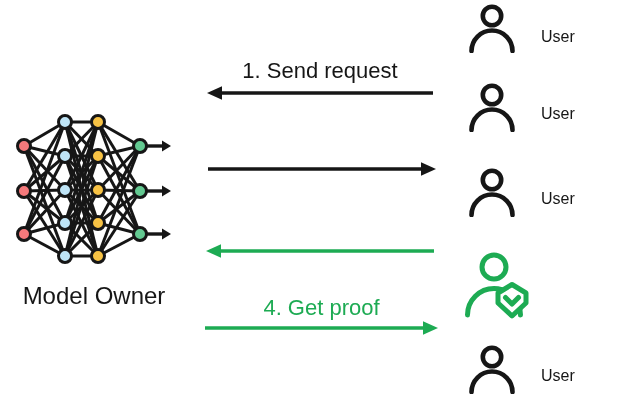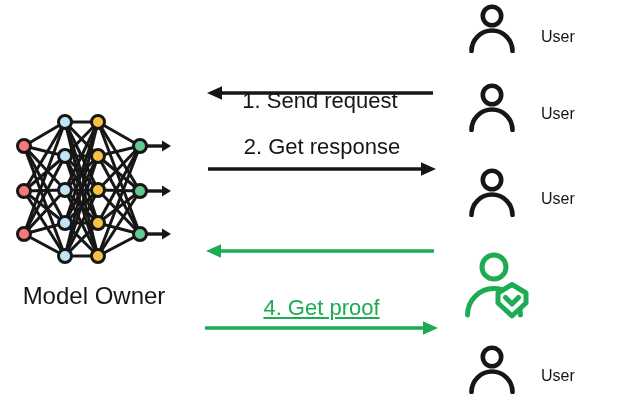--- a/index.html
+++ b/index.html
@@ -115,38 +115,37 @@
       <circle cx="86" cy="52" r="6.5" fill="#F7C244" stroke="#161616" stroke-width="3"></circle>
       <circle cx="86" cy="86" r="6.5" fill="#F7C244" stroke="#161616" stroke-width="3"></circle>
       <circle cx="86" cy="119" r="6.5" fill="#F7C244" stroke="#161616" stroke-width="3"></circle>
       <circle cx="86" cy="152" r="6.5" fill="#F7C244" stroke="#161616" stroke-width="3"></circle>
       <circle cx="128" cy="42" r="6.5" fill="#63C991" stroke="#161616" stroke-width="3"></circle>
       <circle cx="128" cy="87" r="6.5" fill="#63C991" stroke="#161616" stroke-width="3"></circle>
       <circle cx="128" cy="130" r="6.5" fill="#63C991" stroke="#161616" stroke-width="3"></circle>
     </svg>
   <div class="owner-label">Model Owner</div>
 
-  <div class="msg-label" style="left:206px; top:57px; width:228px;margin-top:30px;">1. Send request</div>
+  <div class="msg-label" style="left:206px; top:57px; width:228px;">1. Send request</div>
   <svg class="arrow" style="left:206px; top:85px;" width="228" height="16" viewBox="0 0 228 16">
     <line x1="14" y1="8" x2="227" y2="8" stroke="#161616" stroke-width="3.4"></line>
     <polygon points="1,8 16,1.3 16,14.7" fill="#161616"></polygon>
   </svg>
 
-  <div class="msg-label" style="left:207px; top:133px; width:230px;">2. Get response</div>
   <svg class="arrow" style="left:207px; top:161px;" width="230" height="16" viewBox="0 0 230 16">
     <line x1="1" y1="8" x2="216" y2="8" stroke="#161616" stroke-width="3.4"></line>
     <polygon points="229,8 214,1.3 214,14.7" fill="#161616"></polygon>
   </svg>
 
   <svg class="arrow" style="left:205px; top:243px;" width="230" height="16" viewBox="0 0 230 16">
     <line x1="14" y1="8" x2="229" y2="8" stroke="#1DAB53" stroke-width="3.4"></line>
     <polygon points="1,8 16,1.3 16,14.7" fill="#1DAB53"></polygon>
   </svg>
 
-  <div class="msg-label green" style="left:204px; top:294px; width:235px;text-decoration:underline;">4. Get proof</div>
+  <div class="msg-label green" style="left:204px; top:294px; width:235px;">4. Get proof</div>
   <svg class="arrow" style="left:204px; top:320px;" width="235" height="16" viewBox="0 0 235 16">
     <line x1="1" y1="8" x2="221" y2="8" stroke="#1DAB53" stroke-width="3.4"></line>
     <polygon points="234,8 219,1.3 219,14.7" fill="#1DAB53"></polygon>
   </svg>
 
   <svg class="actor-icon person" style="left:467px; top:3px;" width="50" height="50" viewBox="0 0 50 50">
       <use href="#person-sym"></use>
     </svg>
   <div class="actor-label" style="left:541px; top:24px;">User</div>
 

